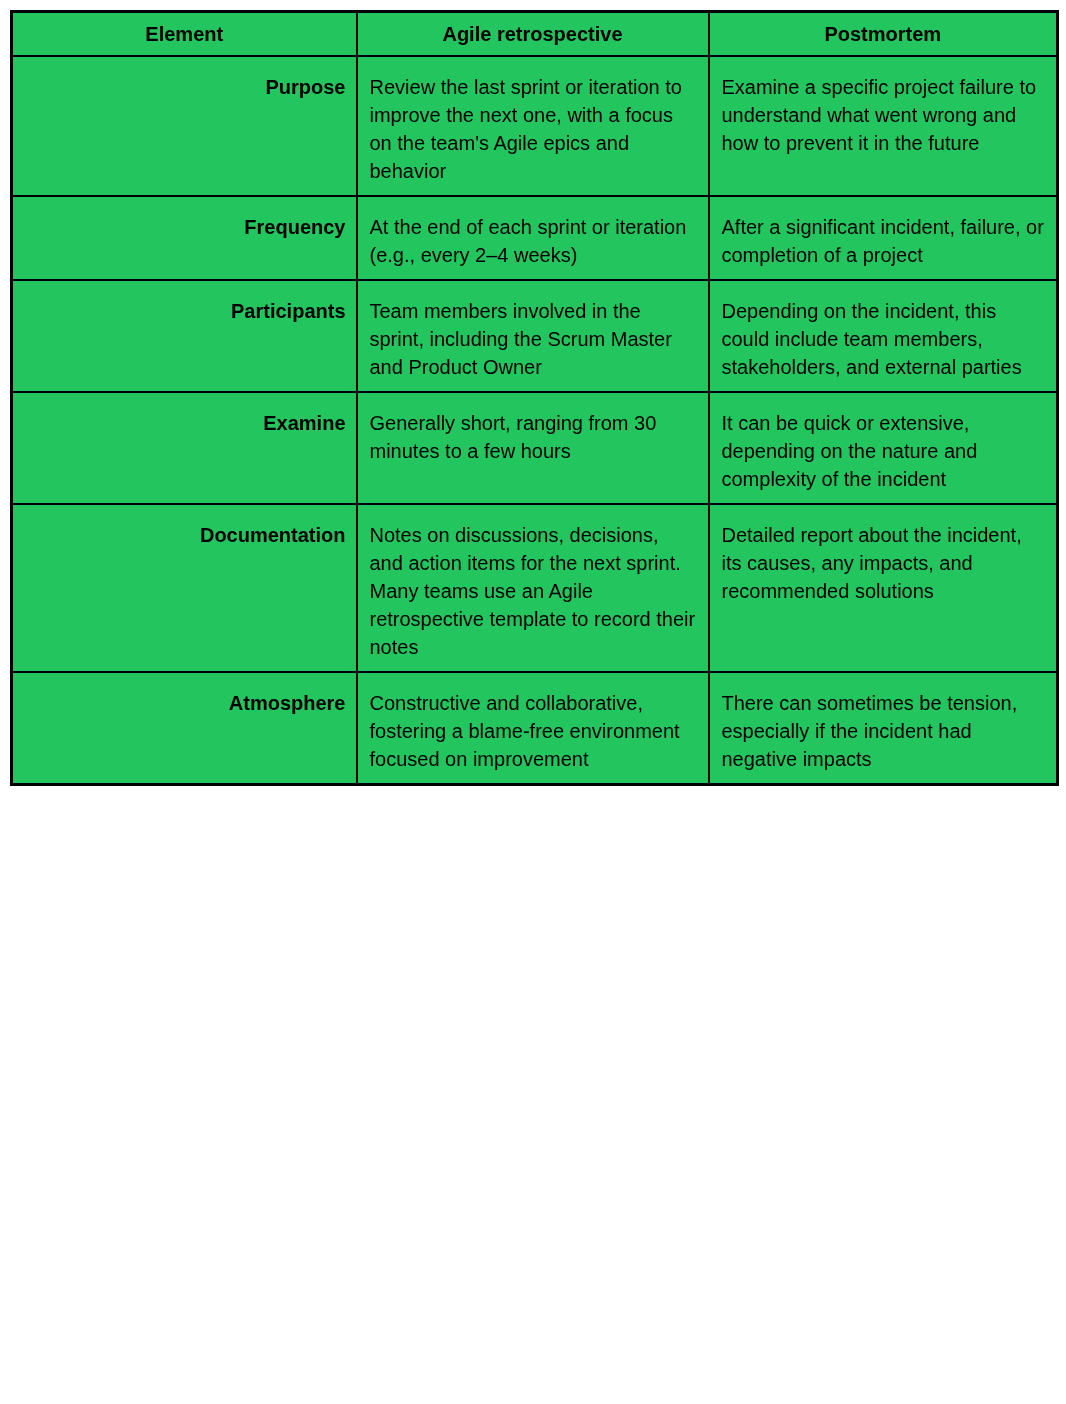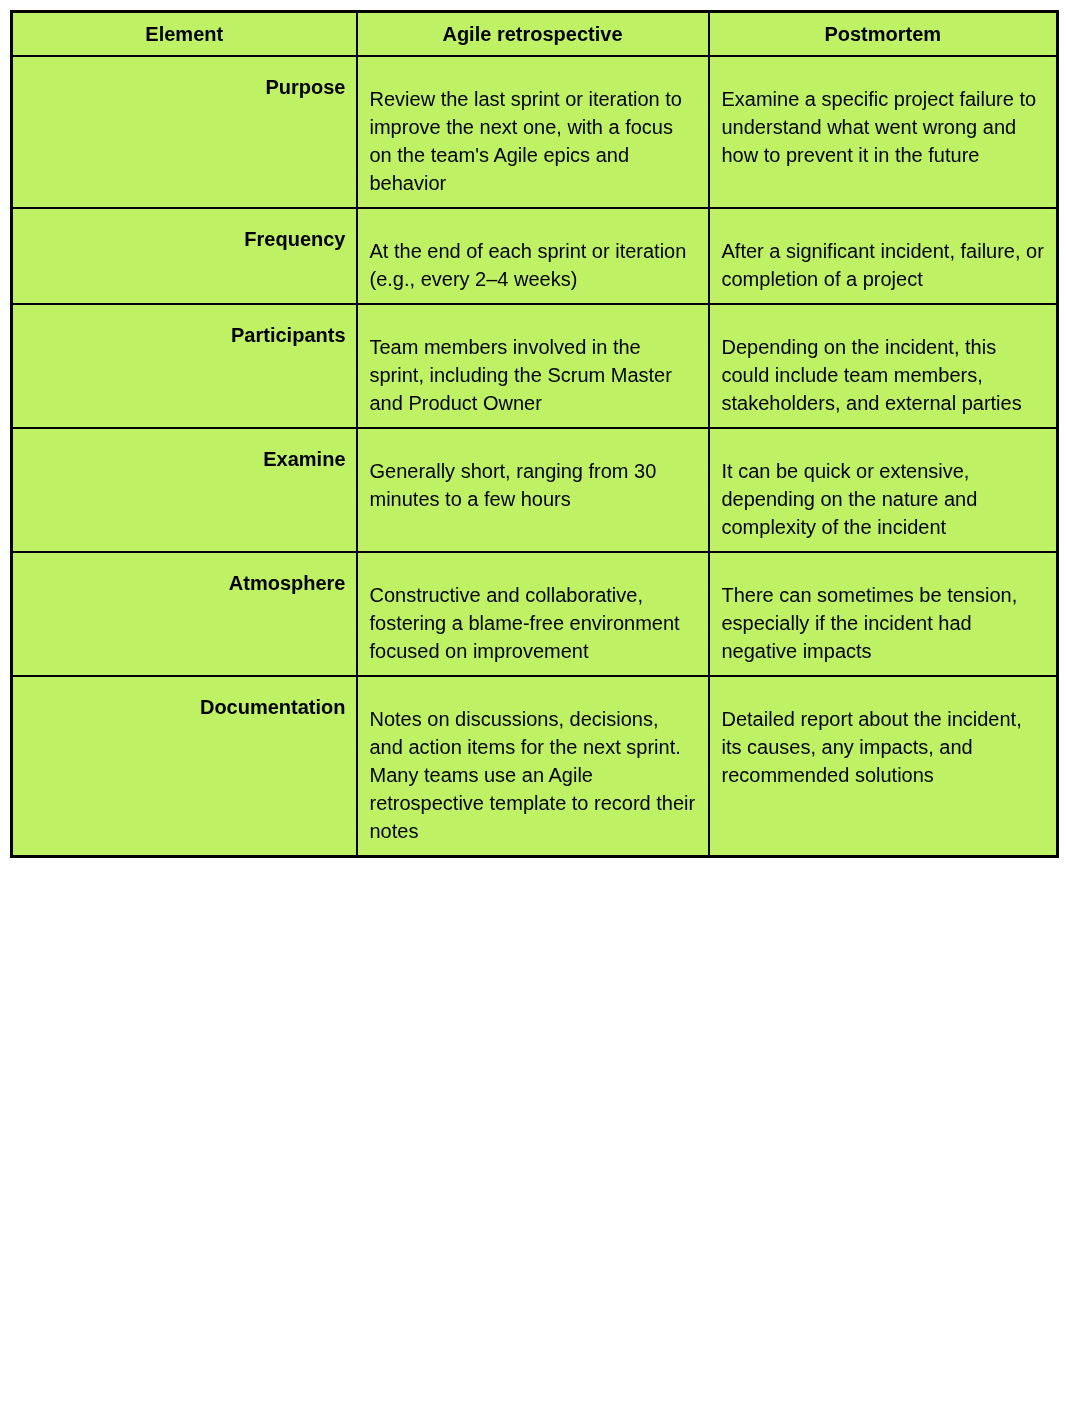--- a/index.html
+++ b/index.html
@@ -17,21 +17,21 @@
     padding: 10px;
     box-sizing: border-box;
   }
   table.compare {
     border-collapse: collapse;
     table-layout: fixed;
     width: 1046px;
     font-size: 20px;
     line-height: 28px;
     color: #000000;
-    background: #bef264;
+    background: #22c55e;
     border: 3px solid #000000;
   }
   table.compare th,
   table.compare td {
     border: 2px solid #000000;
     box-sizing: border-box;
   }
   col.c1 { width: 345px; }
   col.c2 { width: 352px; }
   col.c3 { width: 349px; }
@@ -43,21 +43,21 @@
     padding: 6px 8px;
   }
   tbody th {
     font-weight: bold;
     text-align: right;
     vertical-align: top;
     padding: 16px 10px 10px 15px;
   }
   tbody td {
     vertical-align: top;
-    padding: 28px 12px 10px 12px;
+    padding: 16px 12px 10px 12px;
   }
 </style>
 </head>
 <body>
 
 <div class="table-wrap">
   <table class="compare">
     <colgroup>
       <col class="c1">
         <col class="c2">
@@ -85,24 +85,24 @@
         <th>Participants</th>
         <td>Team members involved in the sprint, including the Scrum Master and Product Owner</td>
         <td>Depending on the incident, this could include team members, stakeholders, and external parties</td>
       </tr>
       <tr>
         <th>Examine</th>
         <td>Generally short, ranging from 30 minutes to a few hours</td>
         <td>It can be quick or extensive, depending on the nature and complexity of the incident</td>
       </tr>
       <tr>
+        <th>Documentation</th>
+        <td>Notes on discussions, decisions, and action items for the next sprint. Many teams use an Agile retrospective template to record their notes</td>
+        <td>Detailed report about the incident, its causes, any impacts, and recommended solutions</td>
+      </tr>
+      <tr>
         <th>Atmosphere</th>
         <td>Constructive and collaborative, fostering a blame-free environment focused on improvement</td>
         <td>There can sometimes be tension, especially if the incident had negative impacts</td>
-      </tr>
-      <tr>
-        <th>Documentation</th>
-        <td>Notes on discussions, decisions, and action items for the next sprint. Many teams use an Agile retrospective template to record their notes</td>
-        <td>Detailed report about the incident, its causes, any impacts, and recommended solutions</td>
       </tr>
     </tbody>
   </table>
 </div>
 
 </body></html>

